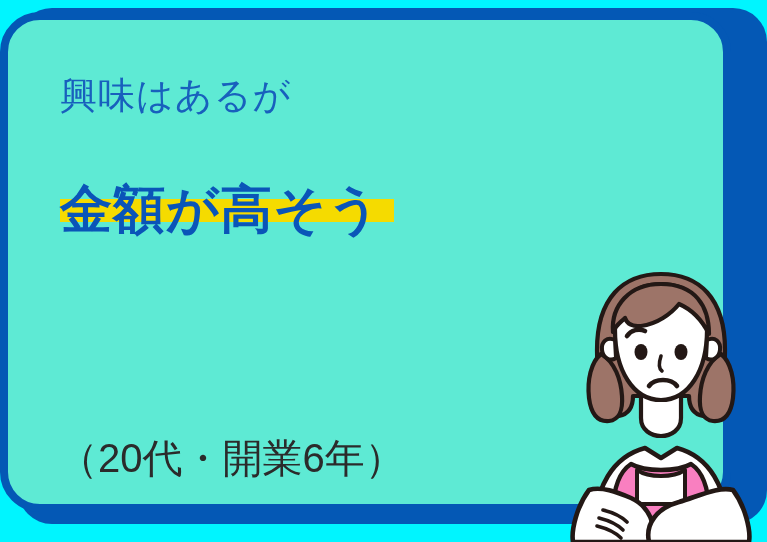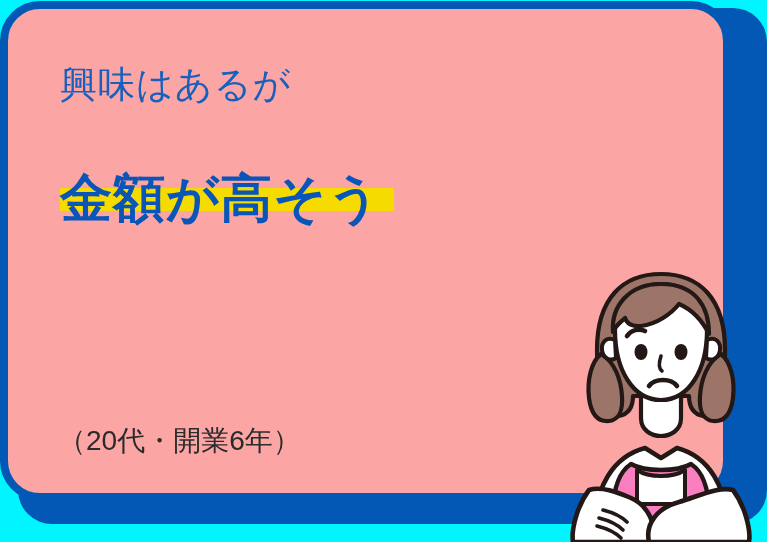--- a/index.html
+++ b/index.html
@@ -29,24 +29,24 @@
     width: 749px;
     height: 516px;
     background: #0458b5;
     border-radius: 34px 34px 34px 34px;
   }
 
   
   .card {
     position: absolute;
     left: 0px;
-    top: 1px;
+    top: 12px;
     width: 731px;
     height: 500px;
-    background: #fca5a5;
+    background: #5eead4;
     border: 8px solid #0458b5;
     border-radius: 40px;
     box-sizing: border-box;
     padding-left: 13px;
   }
 
   .card-inner {
     position: absolute;
     left: 0;
     top: 0;
@@ -89,21 +89,21 @@
     font-weight: 700;
     letter-spacing: 1px;
     white-space: nowrap;
     margin-top: 32px;
   }
 
   .attrib {
     position: absolute;
     left: 50px;
     top: 418px;
-    font-size: 28px;
+    font-size: 40px;
     line-height: 1.0;
     color: #2b2b2b;
     font-weight: 400;
     letter-spacing: 0px;
     white-space: nowrap;
   }
 
   
   .illustration {
     position: absolute;

